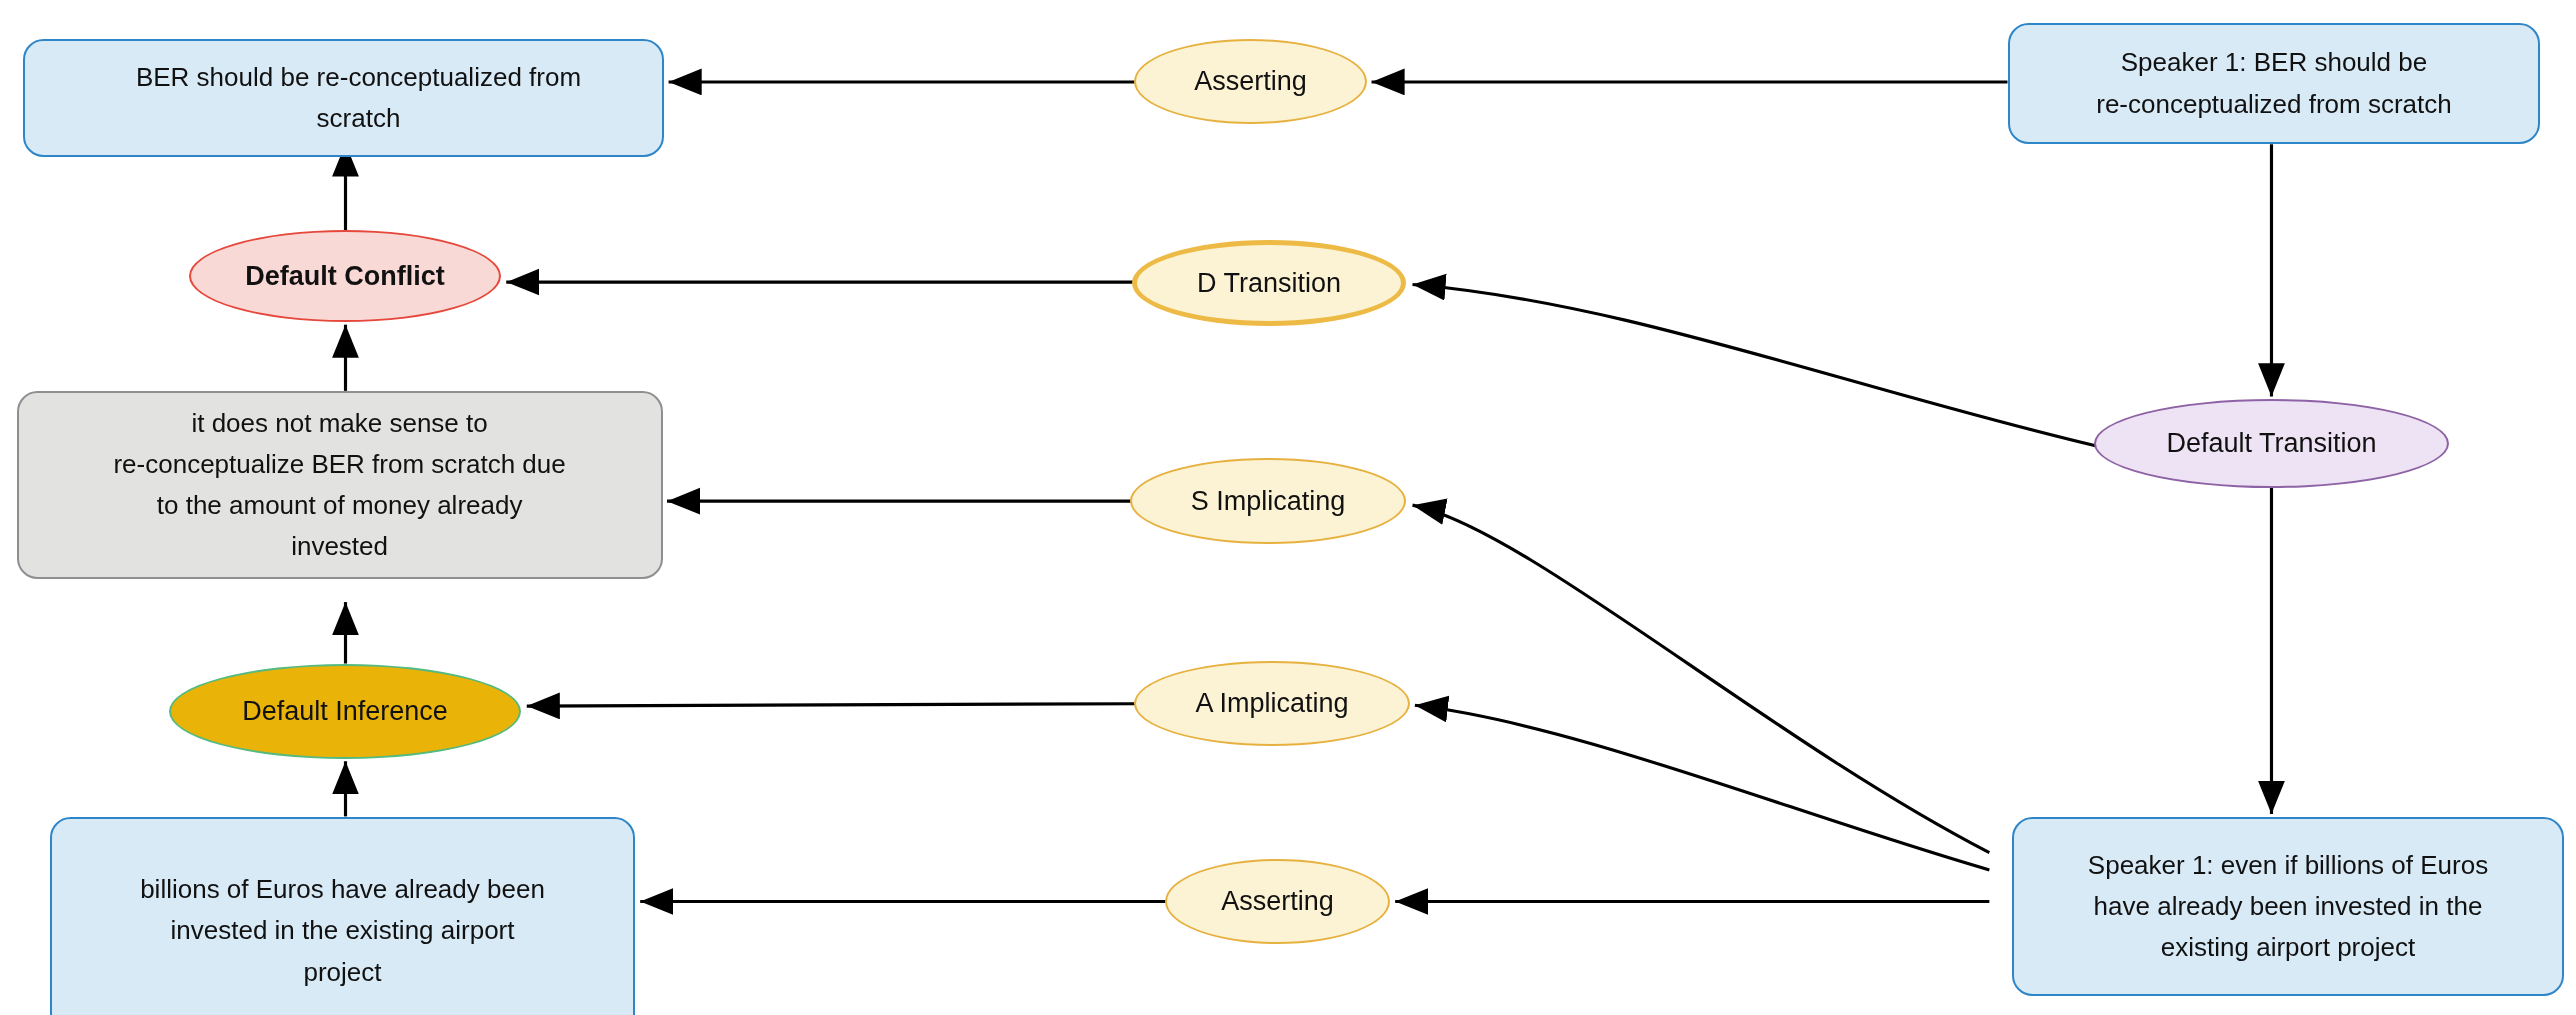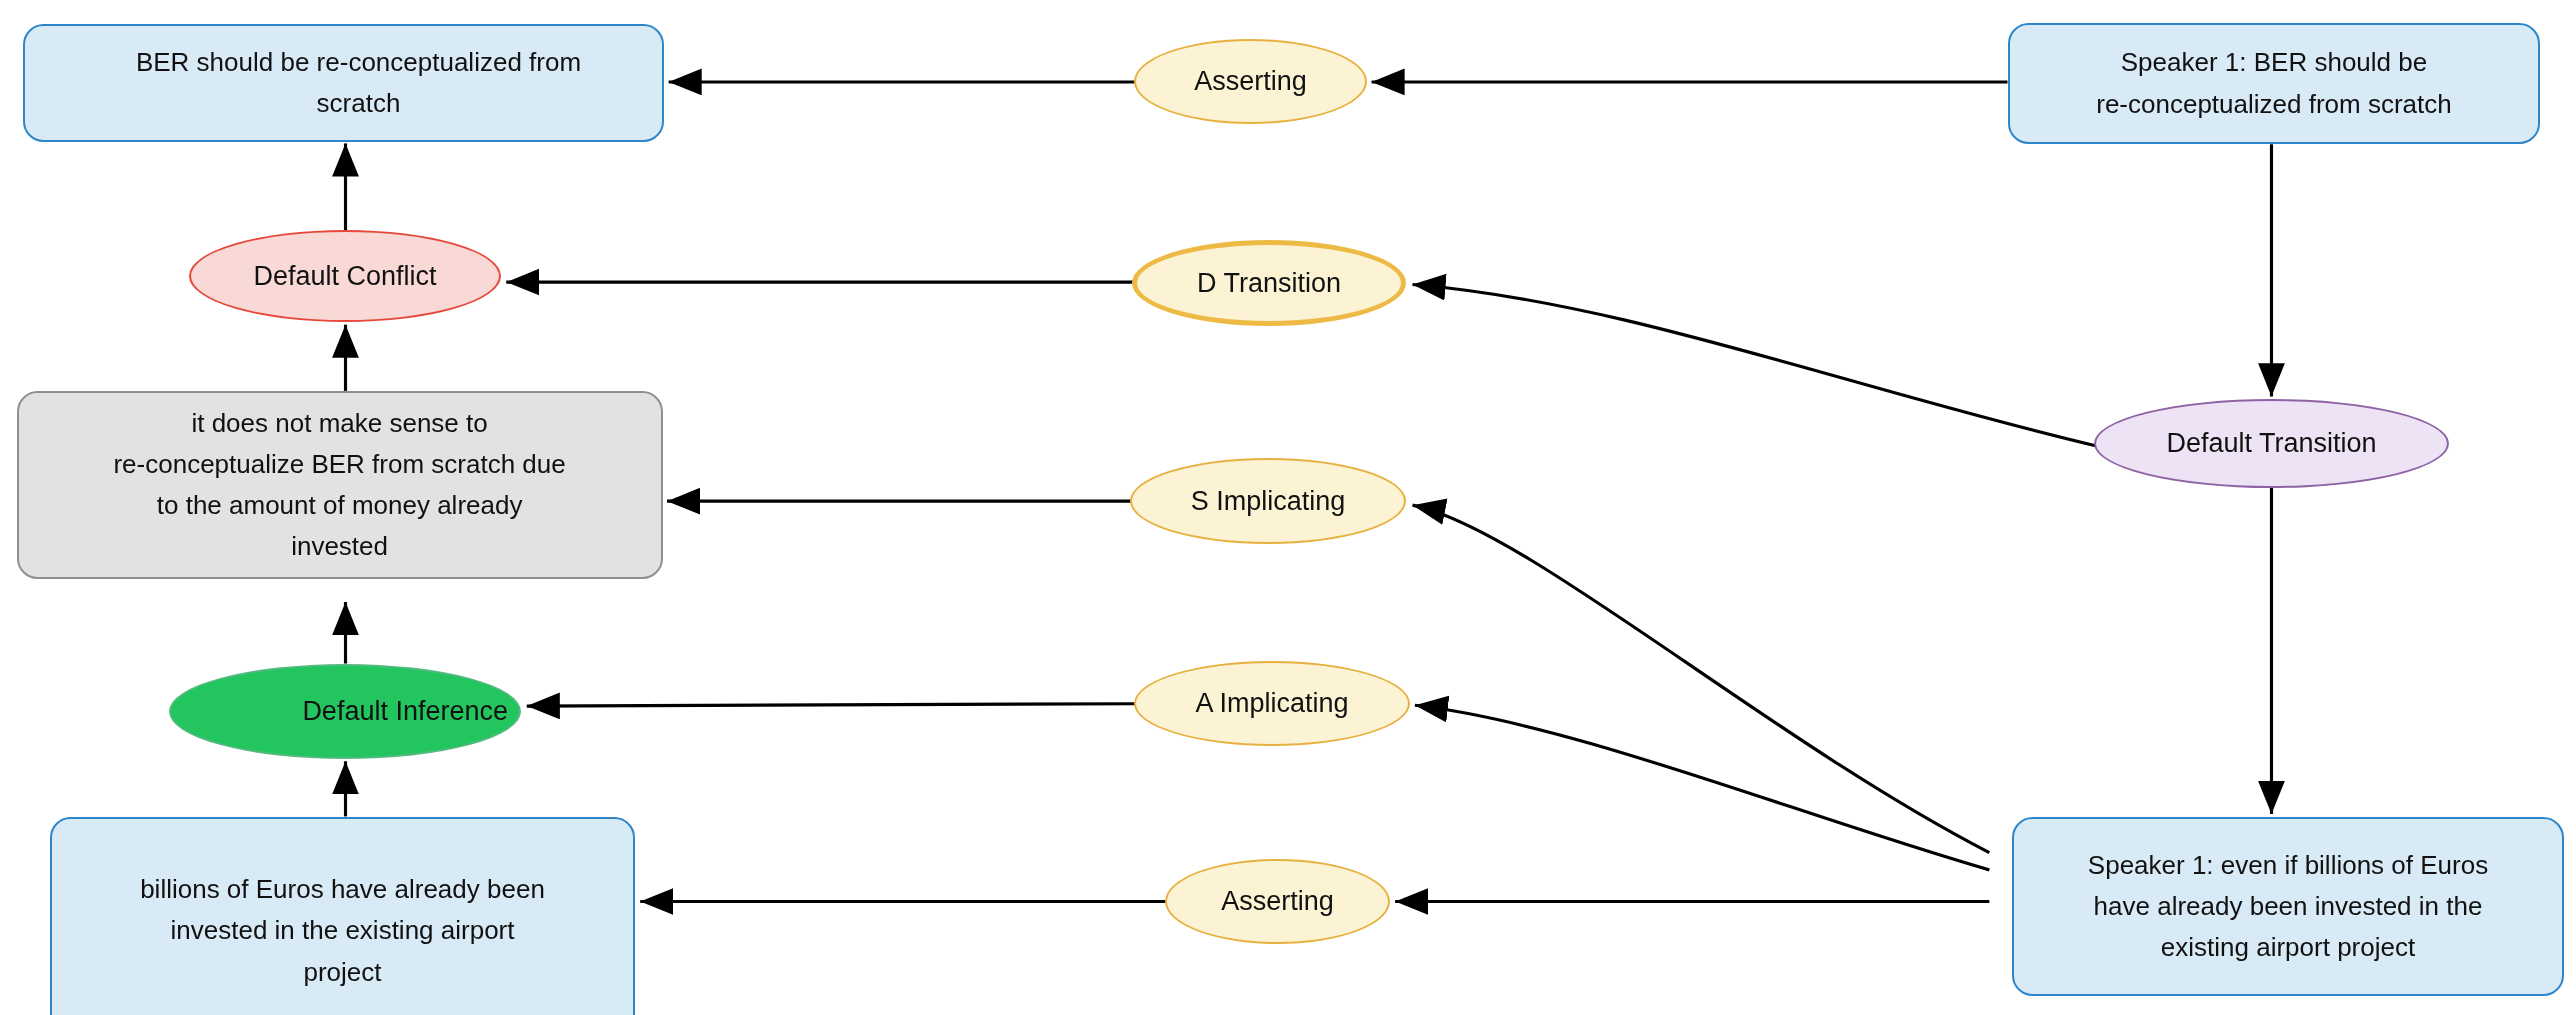--- a/index.html
+++ b/index.html
@@ -43,21 +43,21 @@
   .ellipse {
     border-radius: 50%;
     font-size: 27px;
     padding: 3.2px 11px;
   }
   .statement       { background: #d9eaf7; border: 2.4px solid #2e86c9; }
   .reformulation   { background: #e2e2e1; border: 2.4px solid #8e8f91; }
   .illocution      { background: #fcf3d5; border: 2.4px solid #e7b140; }
   .illocution.thick{ border-width: 5.5px; border-color: #ecba45; }
   .conflict        { background: #f9d9d6; border: 2.4px solid #e6483c; }
-  .inference       { background: #22c55e; border: 2.4px solid #54ba80; justify-content: flex-end; }
+  .inference       { background: #eab308; border: 2.4px solid #54ba80; }
   .transition      { background: #eee3f4; border: 2.4px solid #8e63a5; }
 </style>
 </head>
 <body>
 
 <div id="canvas">
 
   <svg id="edges" width="2576" height="1015" viewBox="0 0 3268 1288">
     <defs>
       <marker id="arrow" markerUnits="userSpaceOnUse" markerWidth="46" markerHeight="36" refX="42" refY="17" orient="auto">
@@ -77,26 +77,26 @@
       <path d="M 2524 1082 C 2240 935, 1935 670, 1792 641" marker-end="url(#arrow)"></path>
       <path d="M 2882 183 L 2882 503" marker-end="url(#arrow)"></path>
       <path d="M 2882 619 L 2882 1033" marker-end="url(#arrow)"></path>
       <path d="M 438 292 L 438 182" marker-end="url(#arrow)"></path>
       <path d="M 438 496 L 438 412" marker-end="url(#arrow)"></path>
       <path d="M 438 842 L 438 764" marker-end="url(#arrow)"></path>
       <path d="M 438 1036 L 438 966" marker-end="url(#arrow)"></path>
     </g>
   </svg>
 
-  <div class="node box statement" style="left:23px; top:24px; width:641px; height:118px;padding-left:44px;">
+  <div class="node box statement" style="left:23px; top:39px; width:641px; height:118px;padding-left:44px;">
     <div class="label">BER should be re-conceptualized from
 scratch</div>
   </div>
 
-  <div class="node ellipse conflict" style="left:189px; top:230px; width:312px; height:92px;">
+  <div class="node ellipse conflict" style="left:189px; top:230px; width:312px; height:92px;font-weight:bold;">
     <div class="label">Default Conflict</div>
   </div>
 
   <div class="node box reformulation" style="left:16.6px; top:391px; width:646px; height:188px;">
     <div class="label">it does not make sense to
 re-conceptualize BER from scratch due
 to the amount of money already
 invested</div>
   </div>
 

